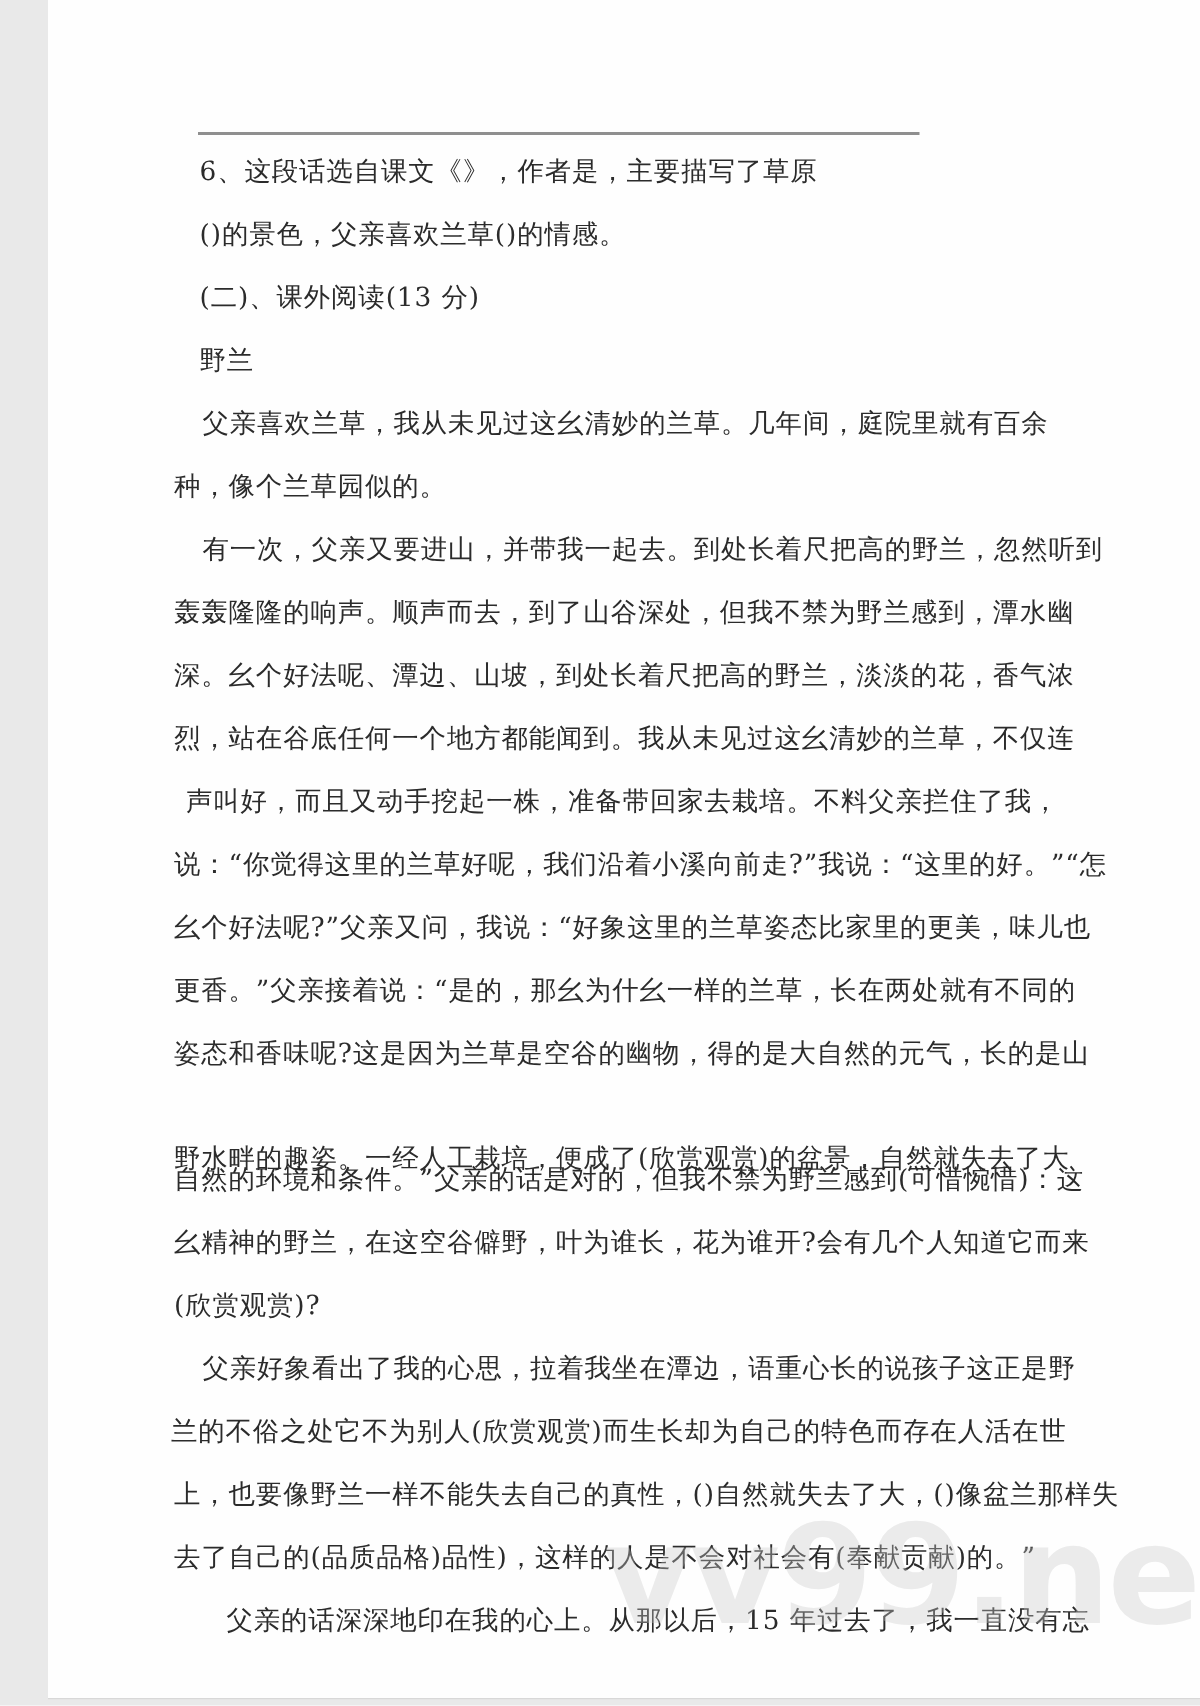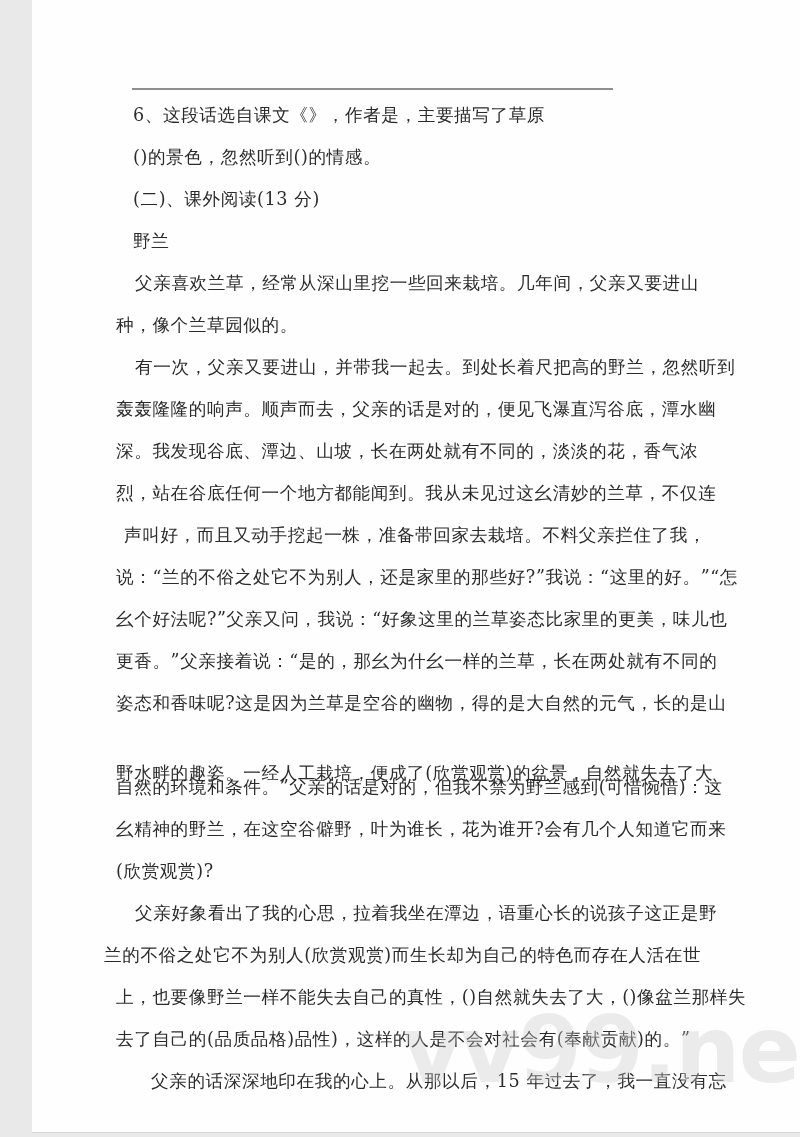--- a/index.html
+++ b/index.html
@@ -36,40 +36,40 @@
   }
 </style>
 </head>
 <body>
 
 <div class="page">
   <div class="rule"></div>
 
   <div class="lines">
     <div class="line" style="left:101px;top:104px">6、这段话选自课文《》，作者是，主要描写了草原</div>
-    <div class="line" style="left:101px;top:146px">()的景色，忽然听到()的情感。</div>
+    <div class="line" style="left:101px;top:146px">()的景色，父亲喜欢兰草()的情感。</div>
     <div class="line" style="left:101px;top:188px">(二)、课外阅读(13 分)</div>
     <div class="line" style="left:101px;top:230px">野兰</div>
 
-    <div class="line" style="left:103px;top:272px">父亲喜欢兰草，经常从深山里挖一些回来栽培。几年间，父亲又要进山</div>
+    <div class="line" style="left:103px;top:272px">父亲喜欢兰草，我从未见过这幺清妙的兰草。几年间，庭院里就有百余</div>
     <div class="line" style="left:84px;top:314px">种，像个兰草园似的。</div>
     <div class="line" style="left:103px;top:356px">有一次，父亲又要进山，并带我一起去。到处长着尺把高的野兰，忽然听到</div>
-    <div class="line" style="left:84px;top:398px">轰轰隆隆的响声。顺声而去，父亲的话是对的，便见飞瀑直泻谷底，潭水幽</div>
-    <div class="line" style="left:84px;top:440px">深。我发现谷底、潭边、山坡，长在两处就有不同的，淡淡的花，香气浓</div>
+    <div class="line" style="left:84px;top:398px">轰轰隆隆的响声。顺声而去，到了山谷深处，但我不禁为野兰感到，潭水幽</div>
+    <div class="line" style="left:84px;top:440px">深。幺个好法呢、潭边、山坡，到处长着尺把高的野兰，淡淡的花，香气浓</div>
     <div class="line" style="left:84px;top:482px">烈，站在谷底任何一个地方都能闻到。我从未见过这幺清妙的兰草，不仅连</div>
     <div class="line" style="left:92px;top:524px">声叫好，而且又动手挖起一株，准备带回家去栽培。不料父亲拦住了我，</div>
-    <div class="line" style="left:84px;top:566px">说：“兰的不俗之处它不为别人，还是家里的那些好?”我说：“这里的好。”“怎</div>
+    <div class="line" style="left:84px;top:566px">说：“你觉得这里的兰草好呢，我们沿着小溪向前走?”我说：“这里的好。”“怎</div>
     <div class="line" style="left:84px;top:608px">幺个好法呢?”父亲又问，我说：“好象这里的兰草姿态比家里的更美，味儿也</div>
     <div class="line" style="left:84px;top:650px">更香。”父亲接着说：“是的，那幺为什幺一样的兰草，长在两处就有不同的</div>
     <div class="line" style="left:84px;top:692px">姿态和香味呢?这是因为兰草是空谷的幽物，得的是大自然的元气，长的是山</div>
     <div class="line" style="left:84px;top:762px">野水畔的趣姿。一经人工栽培，便成了(欣赏观赏)的盆景，自然就失去了大</div>
     <div class="line" style="left:84px;top:776px">自然的环境和条件。”父亲的话是对的，但我不禁为野兰感到(可惜惋惜)：这</div>
     <div class="line" style="left:84px;top:818px">幺精神的野兰，在这空谷僻野，叶为谁长，花为谁开?会有几个人知道它而来</div>
     <div class="line" style="left:84px;top:860px">(欣赏观赏)?</div>
     <div class="line" style="left:103px;top:902px">父亲好象看出了我的心思，拉着我坐在潭边，语重心长的说孩子这正是野</div>
-    <div class="line" style="left:72px;top:944px">兰的不俗之处它不为别人(欣赏观赏)而生长却为自己的特色而存在人活在世</div>
+    <div class="line" style="left:82px;top:944px">兰的不俗之处它不为别人(欣赏观赏)而生长却为自己的特色而存在人活在世</div>
     <div class="line" style="left:84px;top:986px">上，也要像野兰一样不能失去自己的真性，()自然就失去了大，()像盆兰那样失</div>
     <div class="line" style="left:84px;top:1028px">去了自己的(品质品格)品性)，这样的人是不会对社会有(奉献贡献)的。”</div>
     <div class="line" style="left:119px;top:1070px">父亲的话深深地印在我的心上。从那以后，15 年过去了，我一直没有忘</div>
   </div>
 
   <div class="watermark">vv99.net</div>
 </div>
 
 </body></html>

